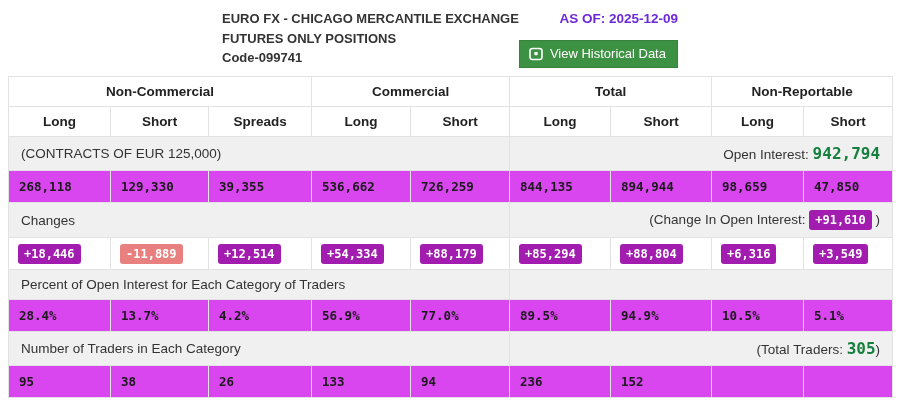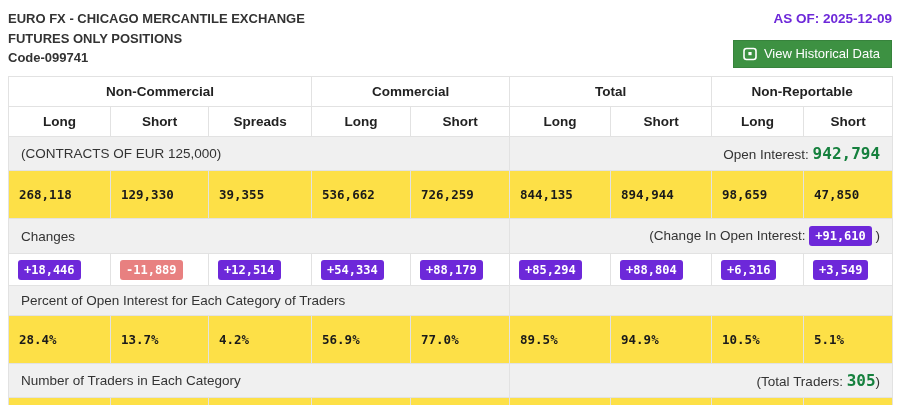--- a/index.html
+++ b/index.html
@@ -5,21 +5,21 @@
   * { box-sizing: border-box; }
   html, body { margin: 0; padding: 0; }
   body {
     width: 900px; height: 405px;
     background: #ffffff;
     font-family: "Liberation Sans", sans-serif;
     color: #333;
     overflow: hidden;
   }
   .page-header {
-    display: flex; justify-content: space-between; align-items: flex-start;
+    display: flex; justify-content: center; align-items: flex-start;
     padding: 9px 8px 4px 8px; height: 76px;
   }
   .titles div {
     font-weight: bold; font-size: 13px; line-height: 1.5; color: #333;
   }
   .head-right { text-align: right; padding-top: 2px; }
   .as-of { font-weight: bold; font-size: 13.5px; color: #6d28d9; margin-bottom: 14px; }
   .hist-btn {
     background: #3d9142; color: #fff; border: 1px solid #37833c;
     border-radius: 0; padding: 5px 11px 6px 9px; font-size: 13px;
@@ -37,33 +37,33 @@
     font-size: 13.5px; font-weight: bold; text-align: center;
     padding: 7px 4px; color: #222; background: #fff; margin-top: 16px;
   }
   tr.section td {
     background: #f0f0f0; font-size: 13.5px; font-weight: normal;
     color: #333; padding: 7px 12px; height: 25px;
   }
   tr.section td.right { text-align: right; }
   tr.nums td {
     font-family: "DejaVu Sans Mono", monospace; font-weight: bold;
-    font-size: 12.5px; color: #1a1a1a; padding: 16px 10px; height: 32px;
-    background: #fde047;
+    font-size: 12.5px; color: #1a1a1a; padding: 8px 10px; height: 32px;
+    background: #d946ef;
   }
   .mono-bold {
     font-family: "DejaVu Sans Mono", monospace; font-weight: bold;
     font-size: 16px; color: #15803d;
   }
   .badge {
     display: inline-block; font-family: "DejaVu Sans Mono", monospace;
     font-weight: bold; font-size: 12px; line-height: 1;
     color: #fff; padding: 4px 6px; border-radius: 3px; vertical-align: middle;
   }
-  .badge.positive { background: #6d28d9; }
+  .badge.positive { background: #a21caf; }
   .badge.negative { background: #e88080; }
   tr.badges td { padding: 5px 9px; height: 32px; background: #fff; }
 </style>
 </head>
 <body>
 
 <div class="page-header">
   <div class="titles">
     <div>EURO FX - CHICAGO MERCANTILE EXCHANGE</div>
     <div>FUTURES ONLY POSITIONS</div>

